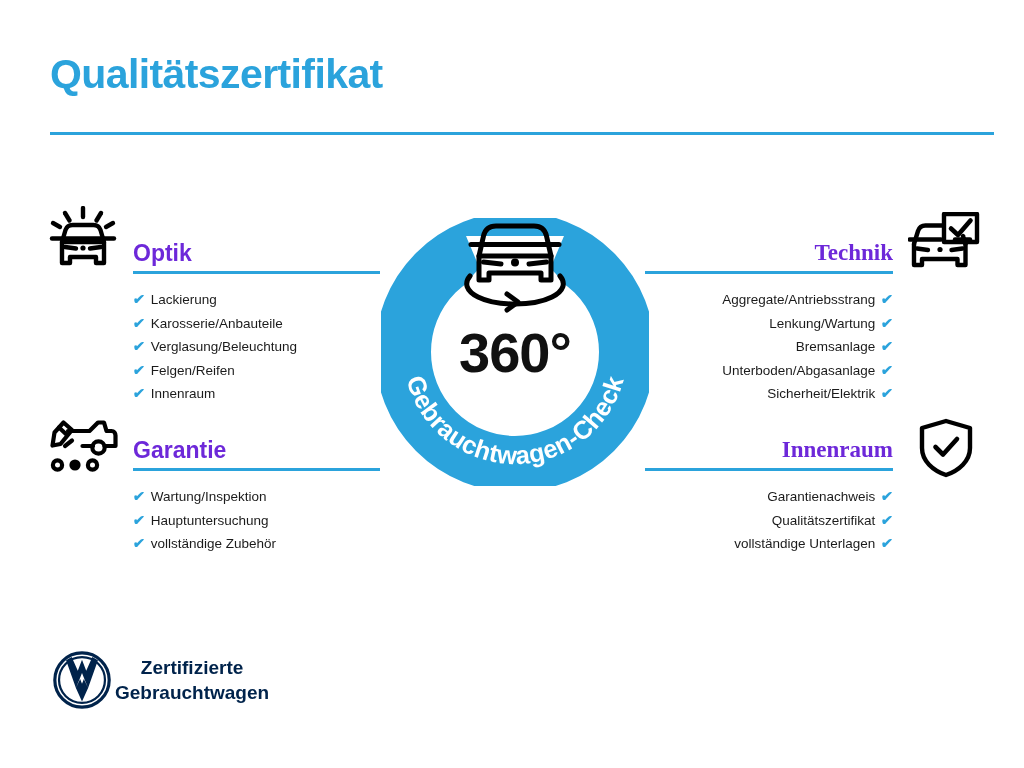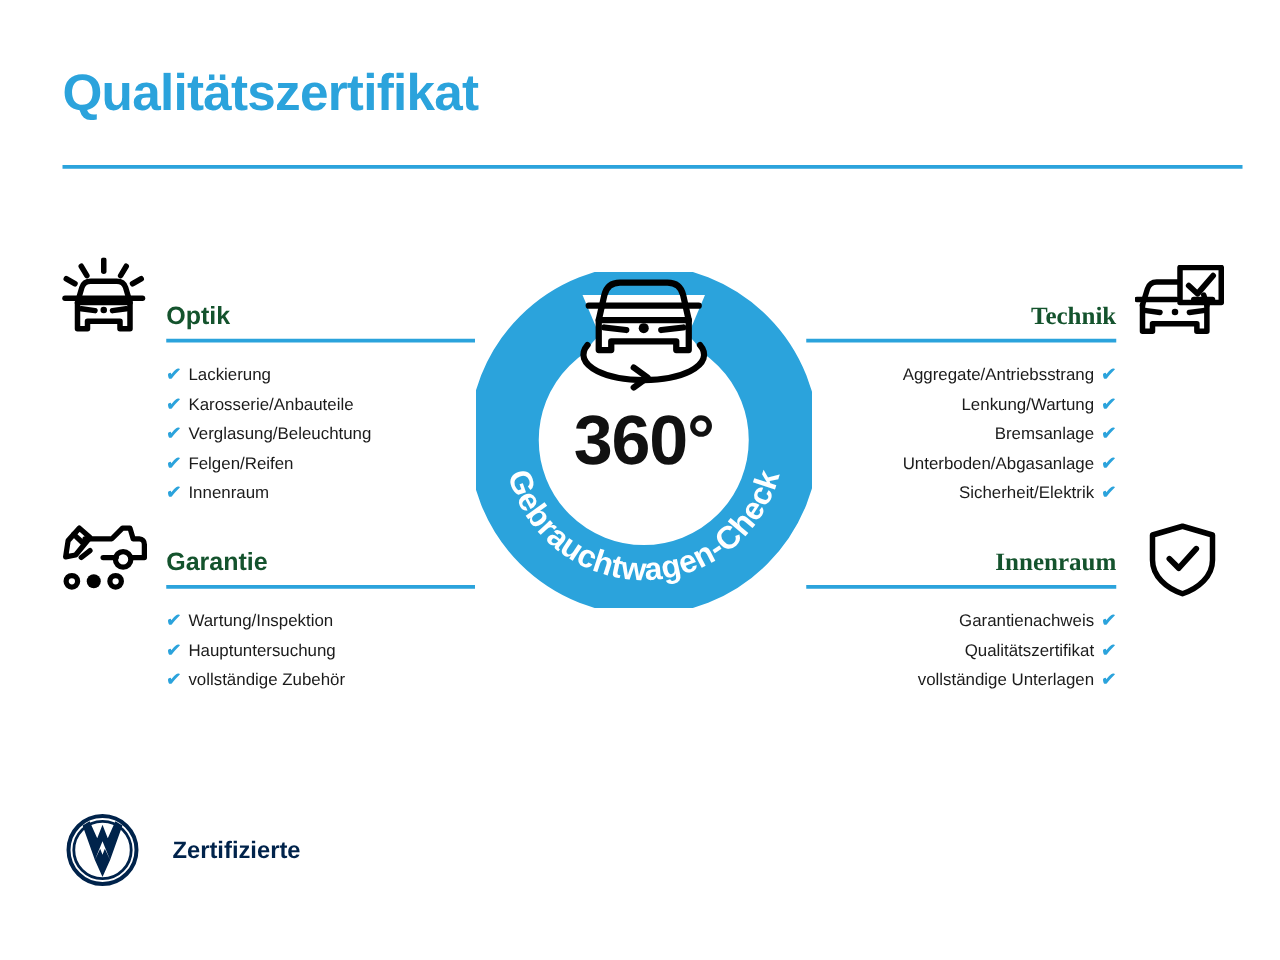--- a/index.html
+++ b/index.html
@@ -39,23 +39,23 @@
 
   
   .section {
     position: absolute;
   }
   .sec-head {
     position: relative;
     height: 34px;
   }
   .sec-title {
-    font-size: 20px;
-    font-weight: bold;
-    color: #14532d;
+    font-size: 23px;
+    font-weight: bold;
+    color: #6d28d9;
     line-height: 26px;
     white-space: nowrap;
   }
   .sec-rule {
     position: absolute;
     left: 0;
     bottom: 0;
     width: 100%;
     height: 3px;
     background: #2BA3DC;
@@ -109,21 +109,21 @@
   
   #footer-logo {
     position: absolute;
     left: 52px;
     top: 650px;
     display: flex;
     align-items: center;
   }
   #vw-mark { width: 60px; height: 60px; }
   #footer-text {
-    margin-left: 26px;
+    margin-left: 3px;
     color: #00234B;
     font-size: 19px;
     font-weight: bold;
     line-height: 25px;
     text-align: center;
   }
 </style>
 </head>
 <body>
 
@@ -273,14 +273,15 @@
 
 <div id="footer-logo">
   <svg id="vw-mark" viewBox="0 0 64 64">
     <circle cx="32" cy="32" r="29" fill="none" stroke="#00234B" stroke-width="3.4"></circle>
     <circle cx="32" cy="32" r="24.5" fill="none" stroke="#00234B" stroke-width="2.4"></circle>
     <path d="M32 10.5 L27.5 22 L21 7.5 L15 11 L25.5 40.5 L30 29.5 L32 24.5 L34 29.5 L38.5 40.5 L49 11 L43 7.5 L36.5 22 Z
              M25.5 40.5 L32 55 L38.5 40.5 L34 31 L32 36 L30 31 Z" fill="#00234B"></path>
   </svg>
   <div id="footer-text">
     <div>Zertifizierte</div>
+    <div>Gebrauchtwagen</div>
   </div>
 </div>
 
 </body></html>

